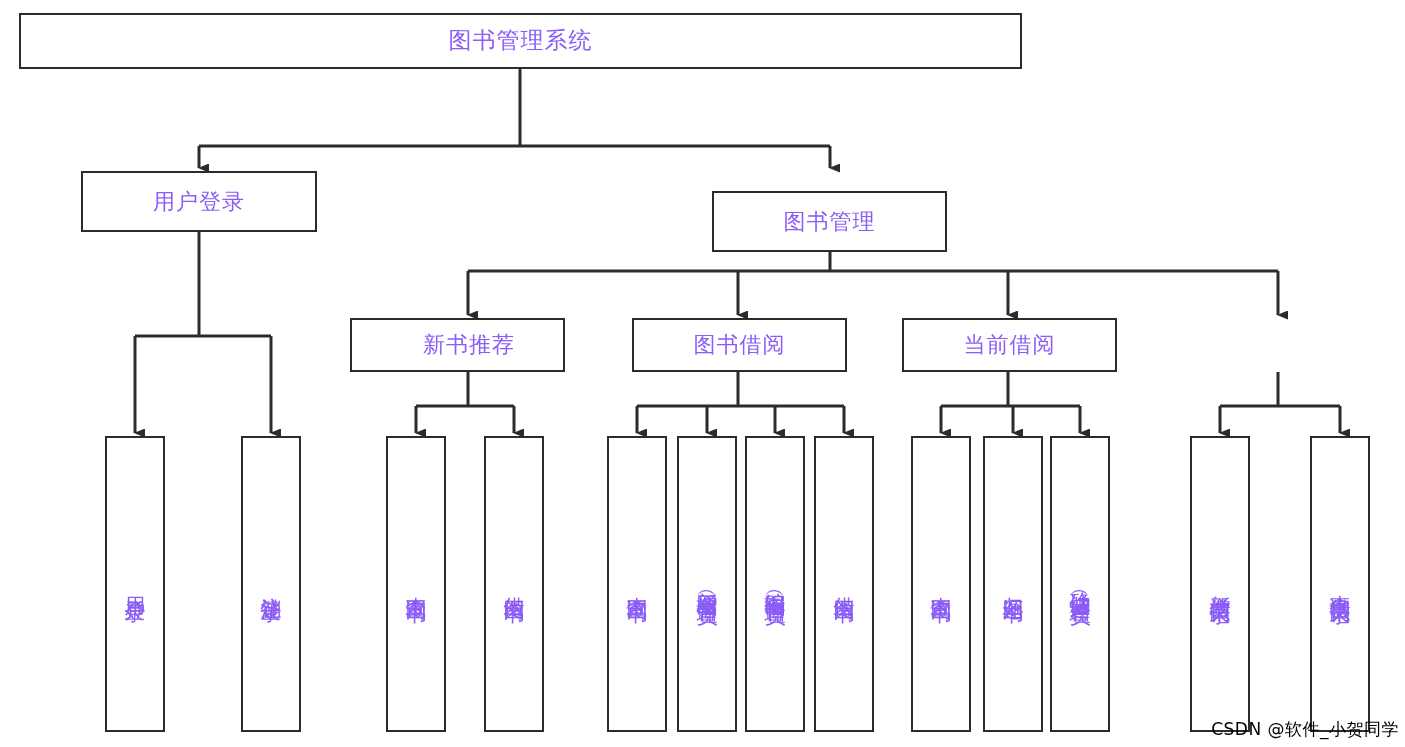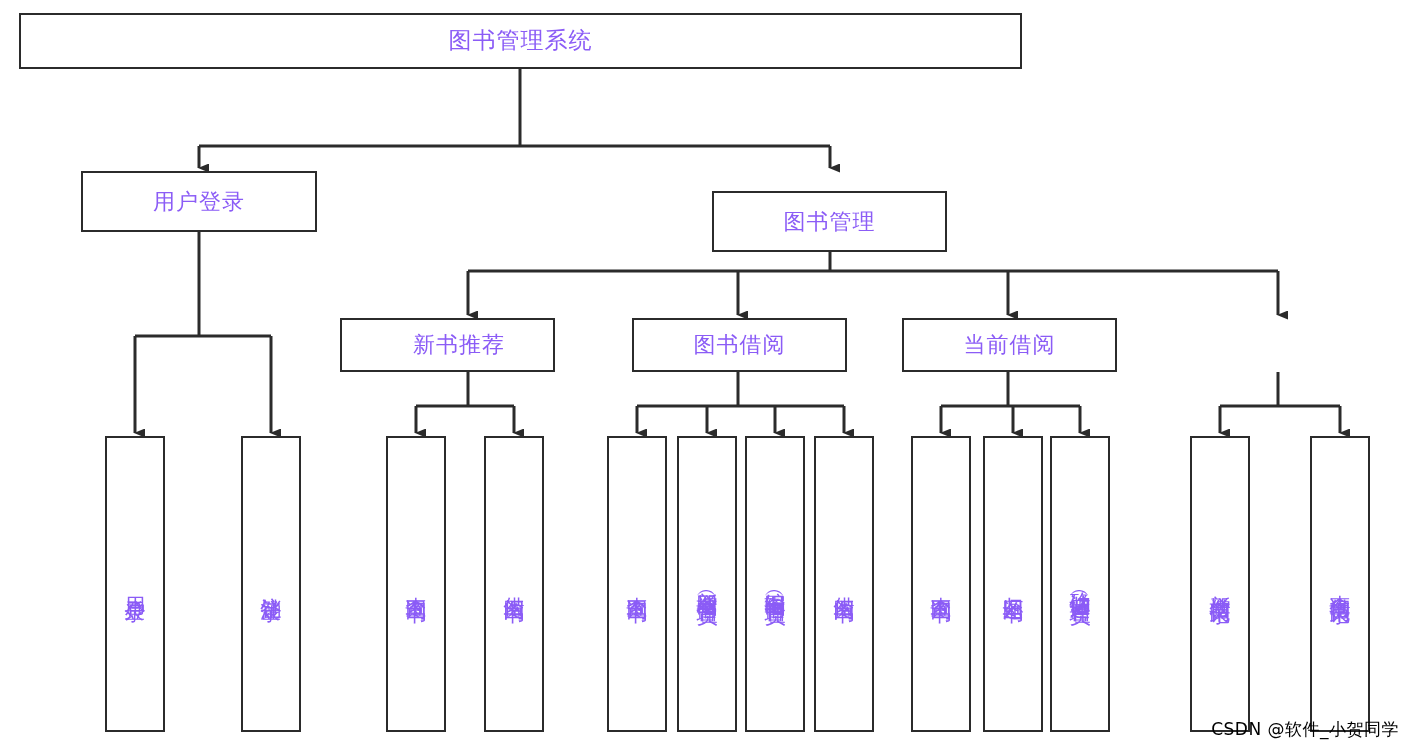--- a/index.html
+++ b/index.html
@@ -131,21 +131,21 @@
     <span class="label">图书管理系统</span>
   </div>
 
   <div class="node branch" style="left:81px; top:171px; width:236px; height:61px;">
     <span class="label">用户登录</span>
   </div>
   <div class="node branch" style="left:712px; top:171px; width:235px; height:61px;margin-top:20px;">
     <span class="label">图书管理</span>
   </div>
 
-  <div class="node branch" style="left:340px; top:318px; width:215px; height:54px;padding-left:23px;">
+  <div class="node branch" style="left:350px; top:318px; width:215px; height:54px;padding-left:23px;">
     <span class="label">新书推荐</span>
   </div>
   <div class="node branch" style="left:902px; top:318px; width:215px; height:54px;">
     <span class="label">当前借阅</span>
   </div>
   <div class="node branch" style="left:632px; top:318px; width:215px; height:54px;">
     <span class="label">图书借阅</span>
   </div>
 
   <div class="node leaf" style="left:105px; top:436px; width:60px; height:296px;">

